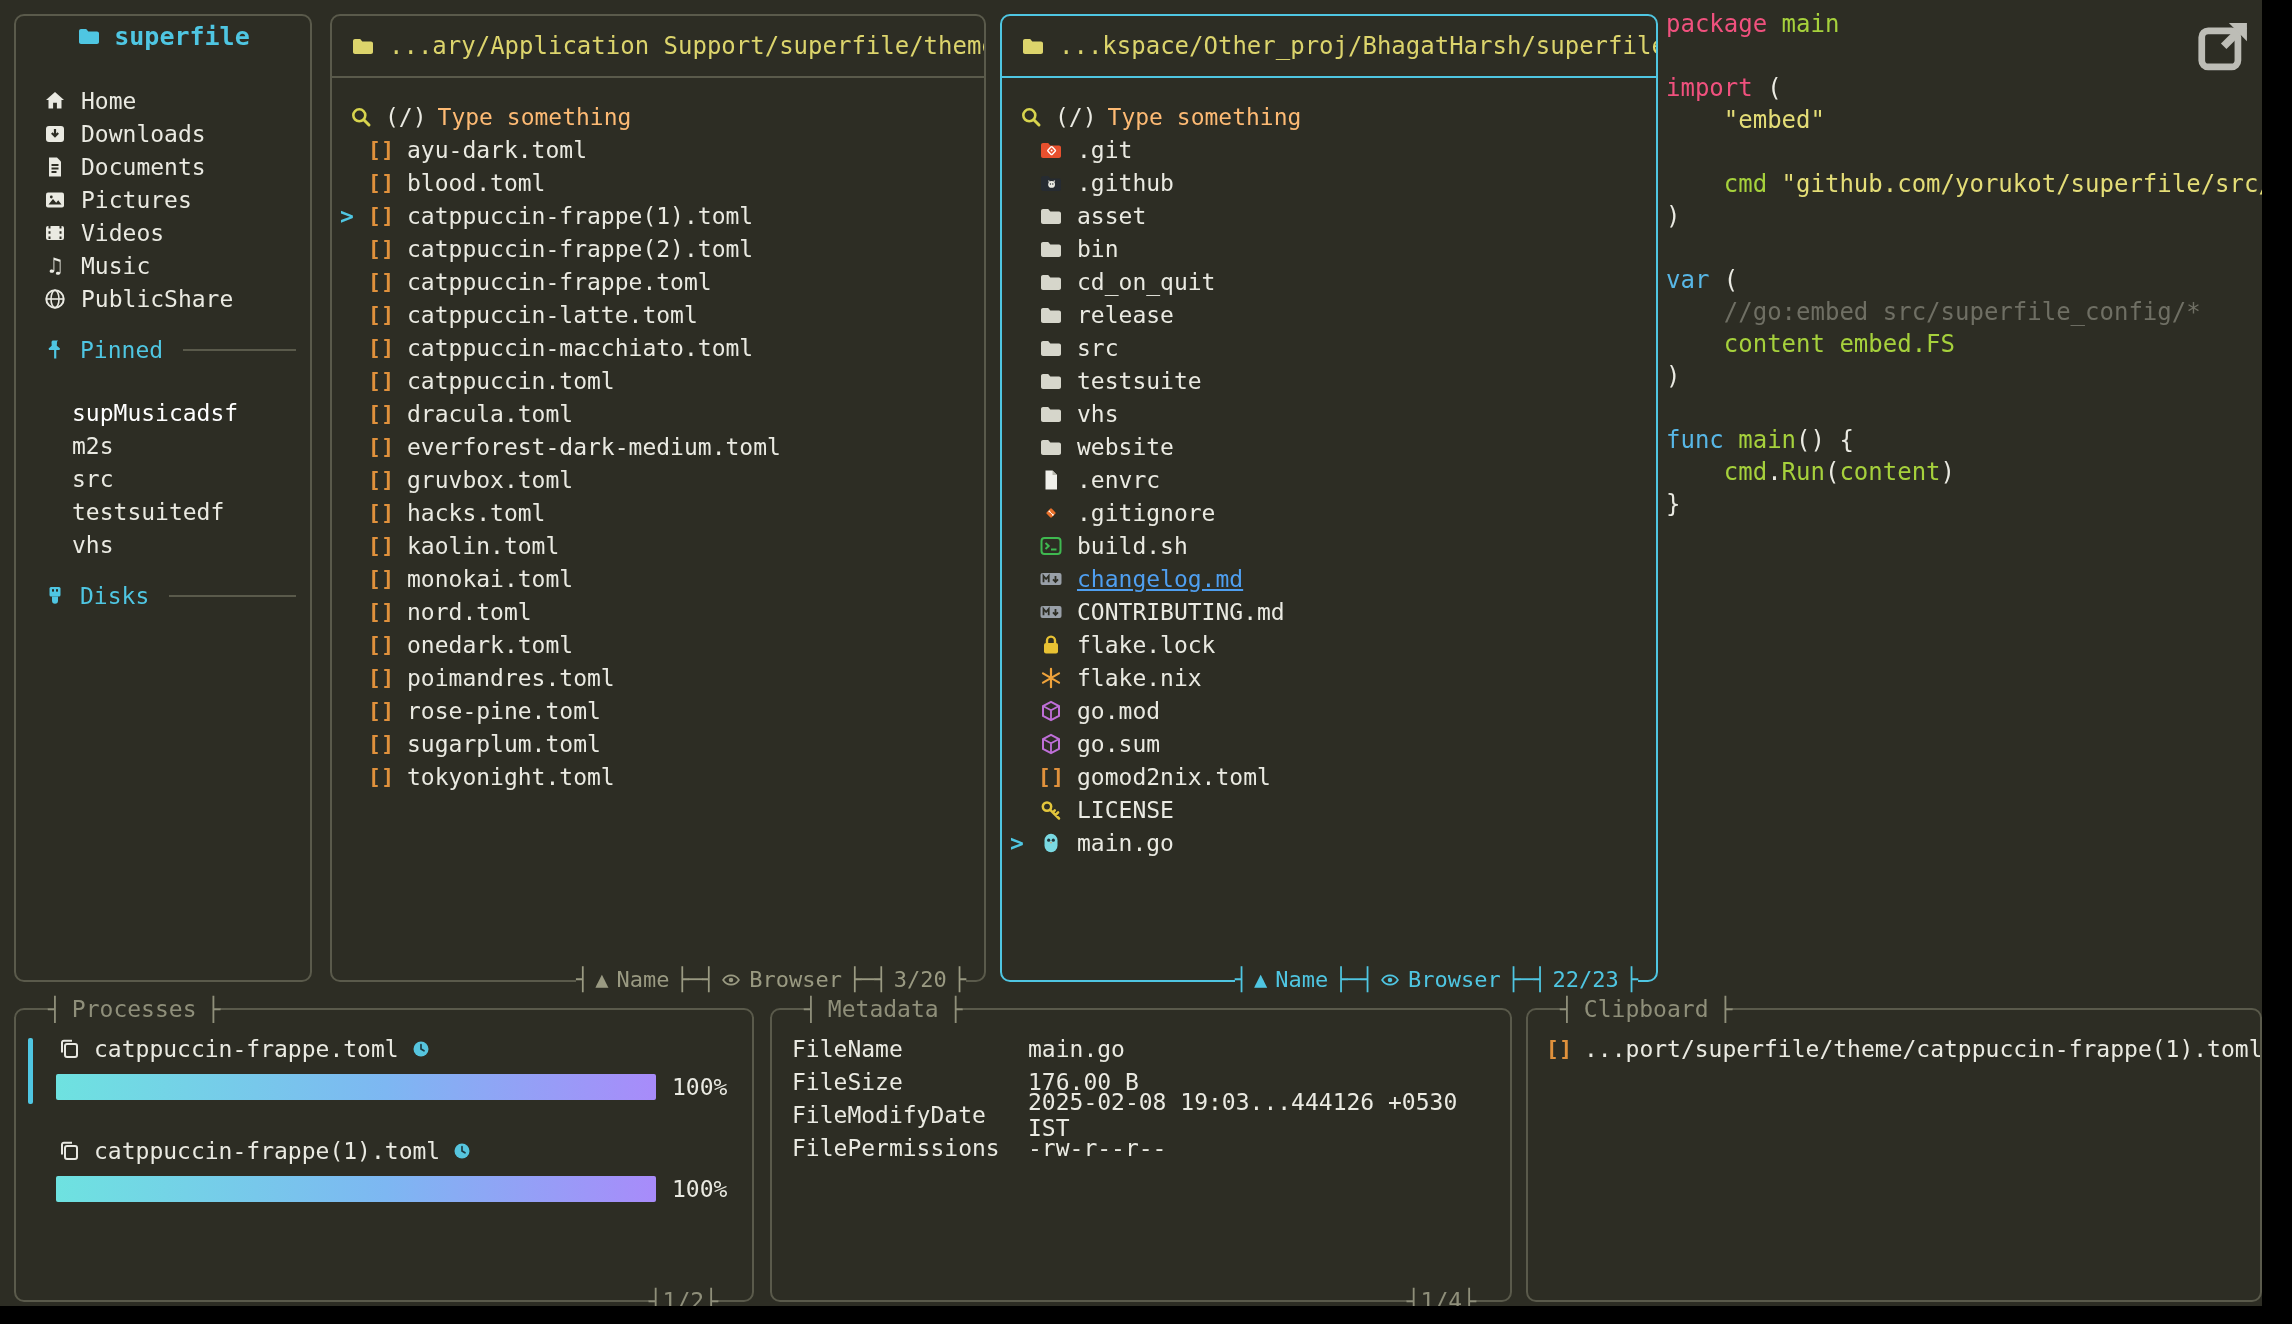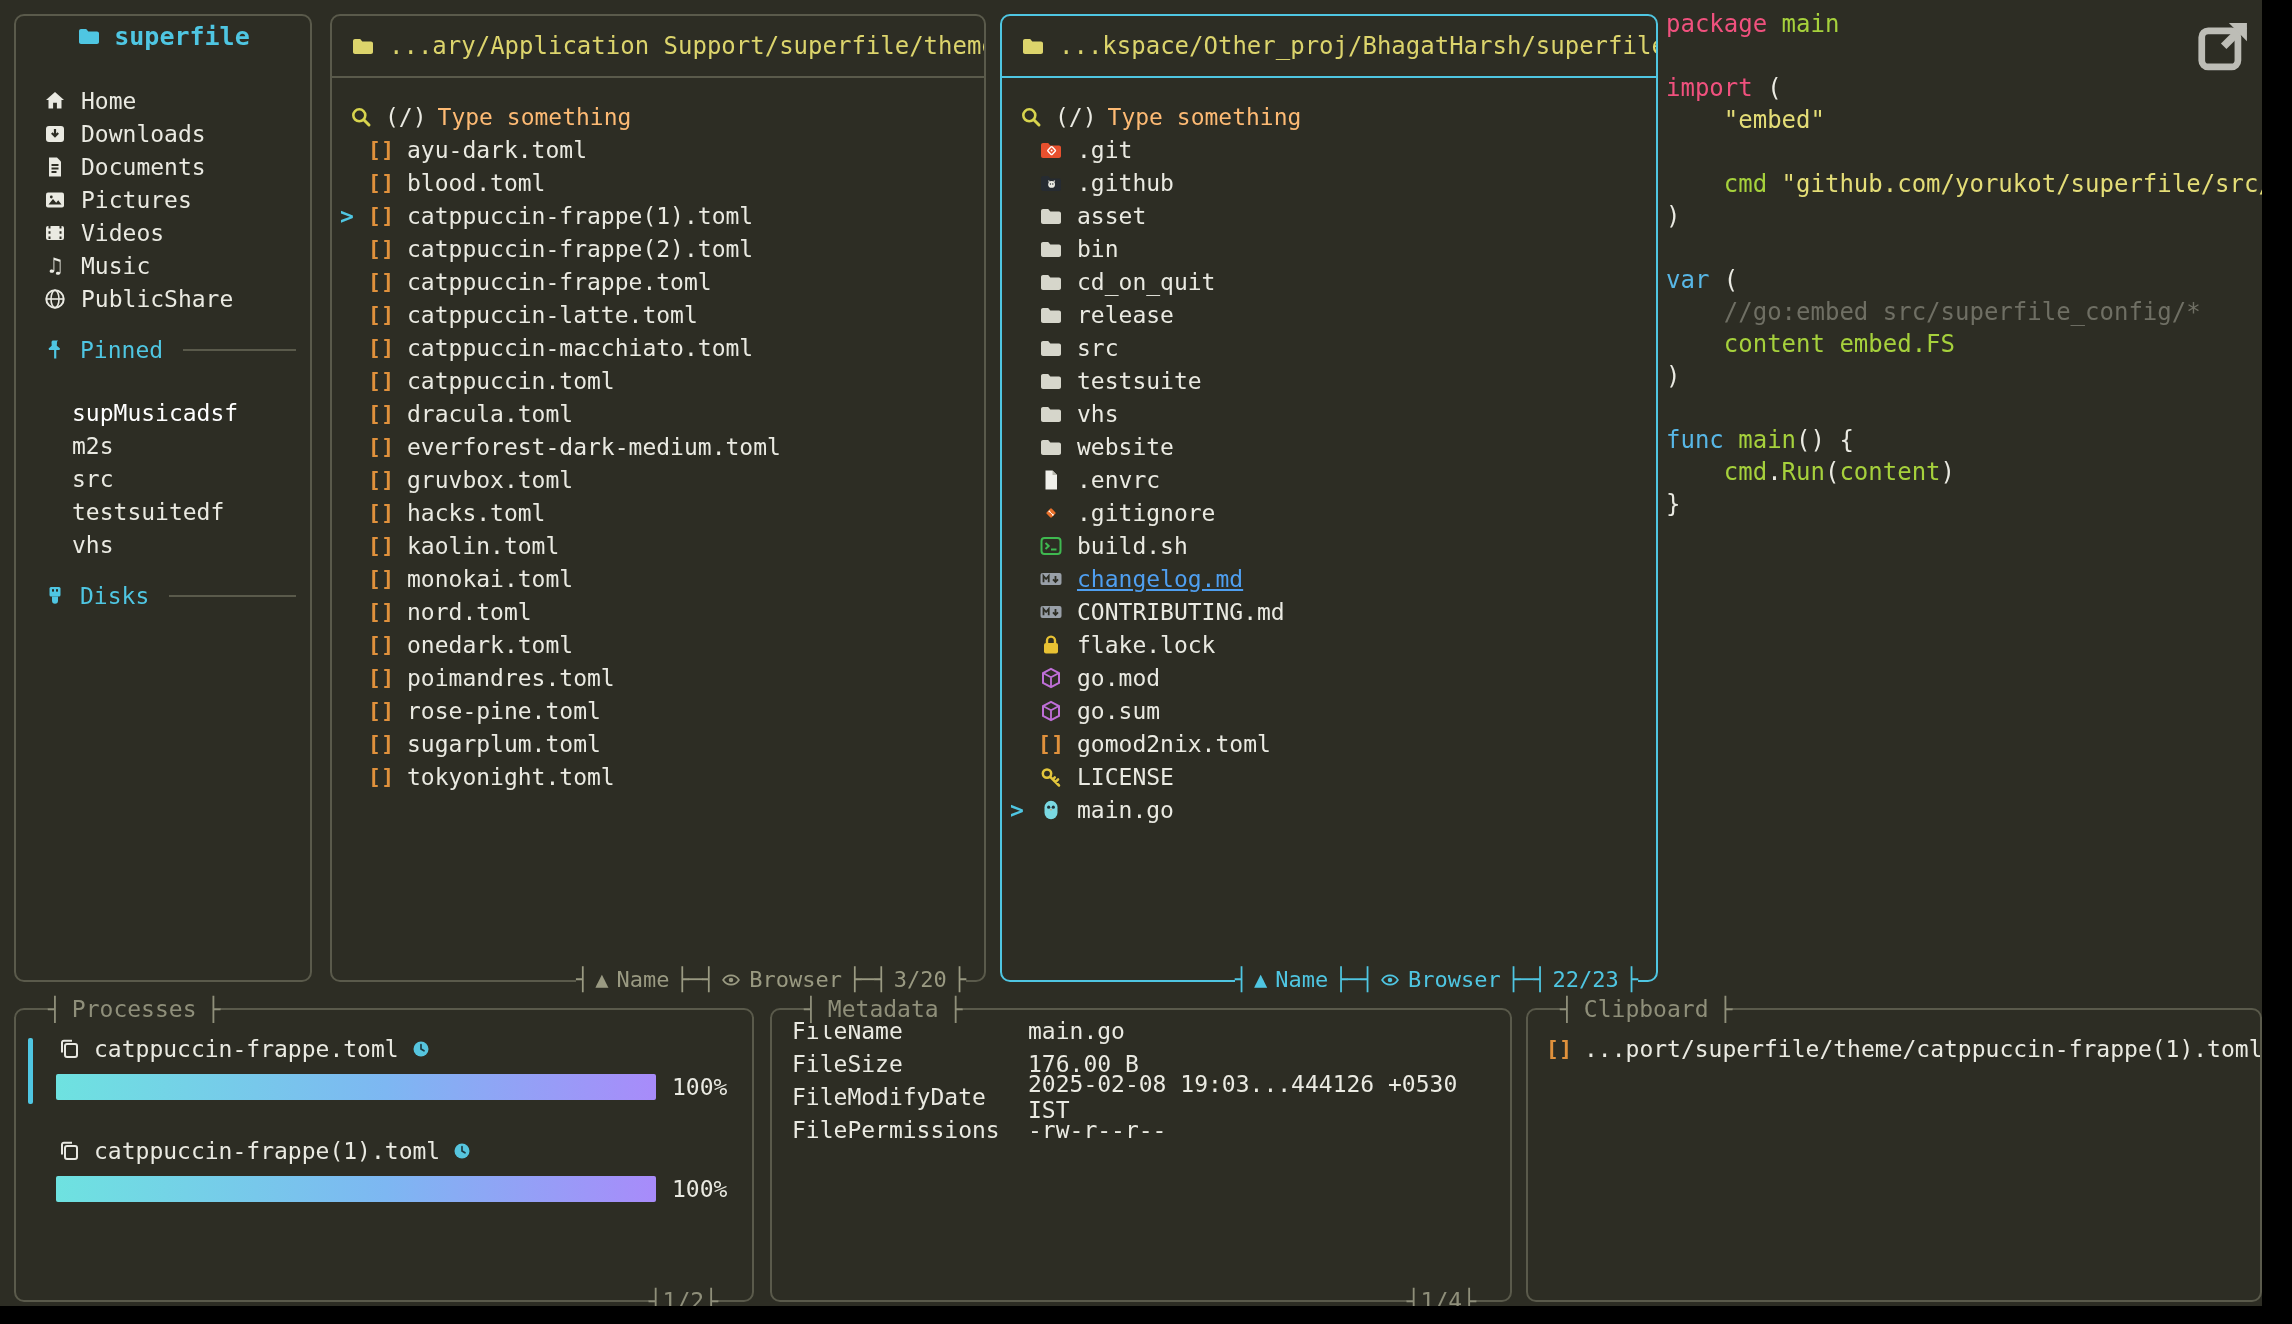--- a/index.html
+++ b/index.html
@@ -70,21 +70,21 @@
     color:#eaeae2;font-size:23px;height:33px;}
   .proc-bar-row{display:flex;align-items:center;gap:16px;padding-left:40px;margin-top:9px;}
   .proc-bar{width:600px;height:26px;border-radius:2px;
     background:linear-gradient(90deg,#6ee2e0,#7db7f2 55%,#a88bfa);}
   .proc-pct{color:#eaeae2;font-size:23px;}
   .proc-sel{position:absolute;left:12px;top:28px;width:5px;height:66px;background:#4fc6e2;border-radius:2px;}
 
   .meta-row{display:flex;height:33px;align-items:center;padding-left:20px;
     color:#eaeae2;font-size:23px;}
   .meta-row .k{width:236px;flex:0 0 auto;}
-  .meta-body{padding-top:4px;}
+  .meta-body{padding-top:22px;}
   .clip-row{display:flex;align-items:center;gap:12px;height:33px;margin-top:22px;
     padding-left:18px;color:#eaeae2;font-size:23px;white-space:nowrap;overflow:hidden;}
 </style>
 </head>
 <body>
 
 <div class="app">
 
   <aside class="panel sidebar">
     <div class="side-title">
@@ -520,20 +520,30 @@
           <span class="fname">CONTRIBUTING.md</span>
         </div>
         <div class="frow">
           <span class="ic">
             <svg viewBox="0 0 24 24" xmlns="http://www.w3.org/2000/svg">
               <rect x="5" y="10" width="14" height="10.5" rx="2" fill="#e8c233"></rect>
               <path d="M8 10V7.6a4 4 0 0 1 8 0V10" stroke="#e8c233" stroke-width="2.4" fill="none"></path>
             </svg>
           </span>
           <span class="fname">flake.lock</span>
+        </div>
+        <div class="frow">
+          <span class="ic">
+            <svg viewBox="0 0 24 24" xmlns="http://www.w3.org/2000/svg">
+              <g stroke="#efa33b" stroke-width="2.2" stroke-linecap="round">
+                <path d="M12 2.8v18.4M4 7.4l16 9.2M4 16.6l16-9.2"></path>
+              </g>
+            </svg>
+          </span>
+          <span class="fname">flake.nix</span>
         </div>
         <div class="frow">
           <span class="ic">
             <svg viewBox="0 0 24 24" xmlns="http://www.w3.org/2000/svg">
               <path d="M12 2.8 20 7v10l-8 4.2L4 17V7z" fill="none" stroke="#bf6fd8" stroke-width="2"></path>
               <path d="M4 7l8 4.3L20 7M12 11.3V21" stroke="#bf6fd8" stroke-width="1.8" fill="none"></path>
             </svg>
           </span>
           <span class="fname">go.mod</span>
         </div>

